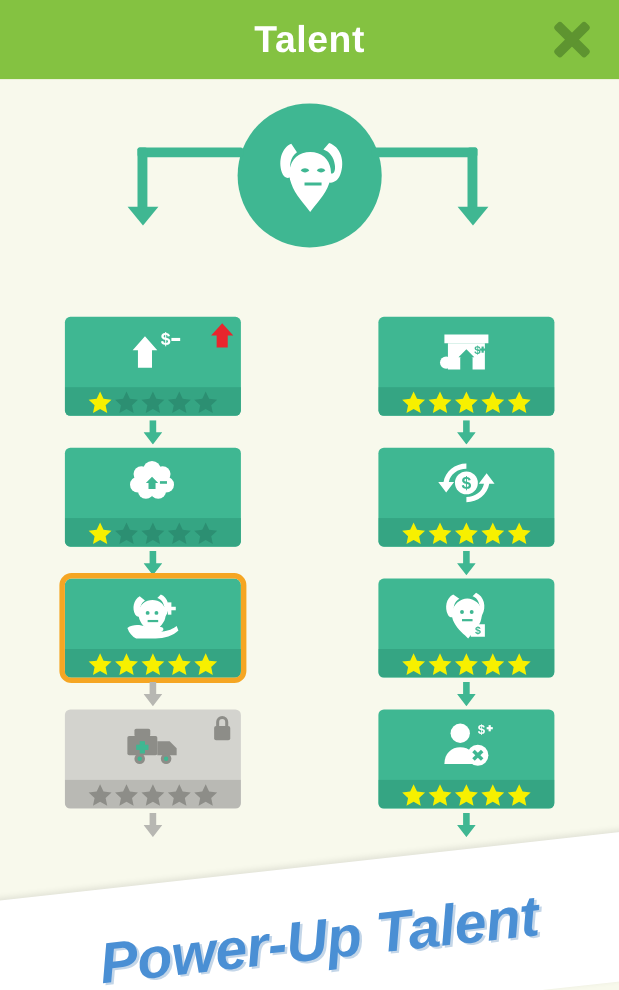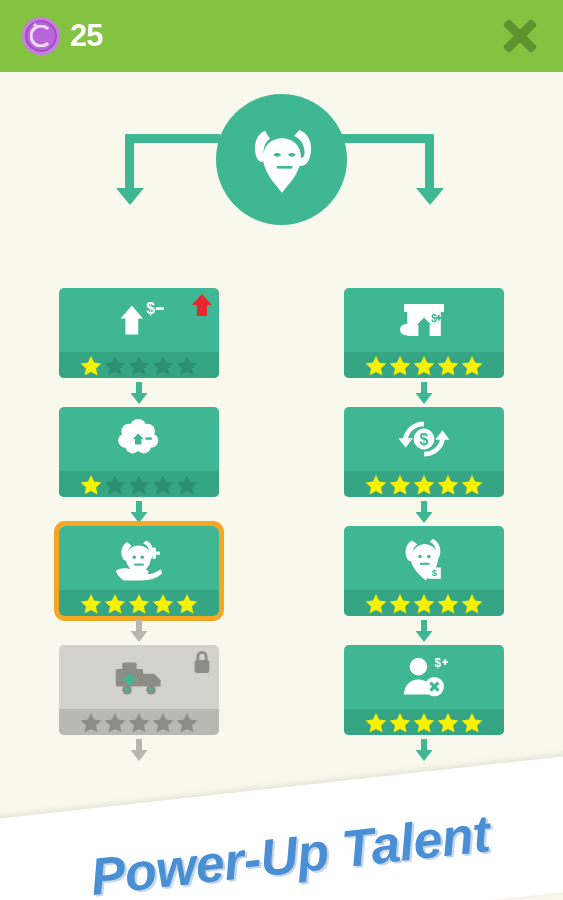--- a/index.html
+++ b/index.html
@@ -136,24 +136,21 @@
     color:#4a8fd4; font-size:52px; font-weight:bold;
     font-style:italic; letter-spacing:-0.5px;
     text-shadow:2px 2px 0 rgba(60,120,180,0.30);
     white-space:nowrap;
   }
 </style>
 </head>
 <body>
 
 <div id="header">
-  <div id="coin-wrap">
-    <div id="coin-icon"></div>
-    <span id="coin-count">25</span>
-  </div>
+  <div id="header-title">Talent</div>
   <div id="close-button">
     <span></span>
       <span></span>
   </div>
 </div>
 
 <div id="panel">
 
   <div id="avatar-node">
     <svg viewBox="0 0 100 100">

